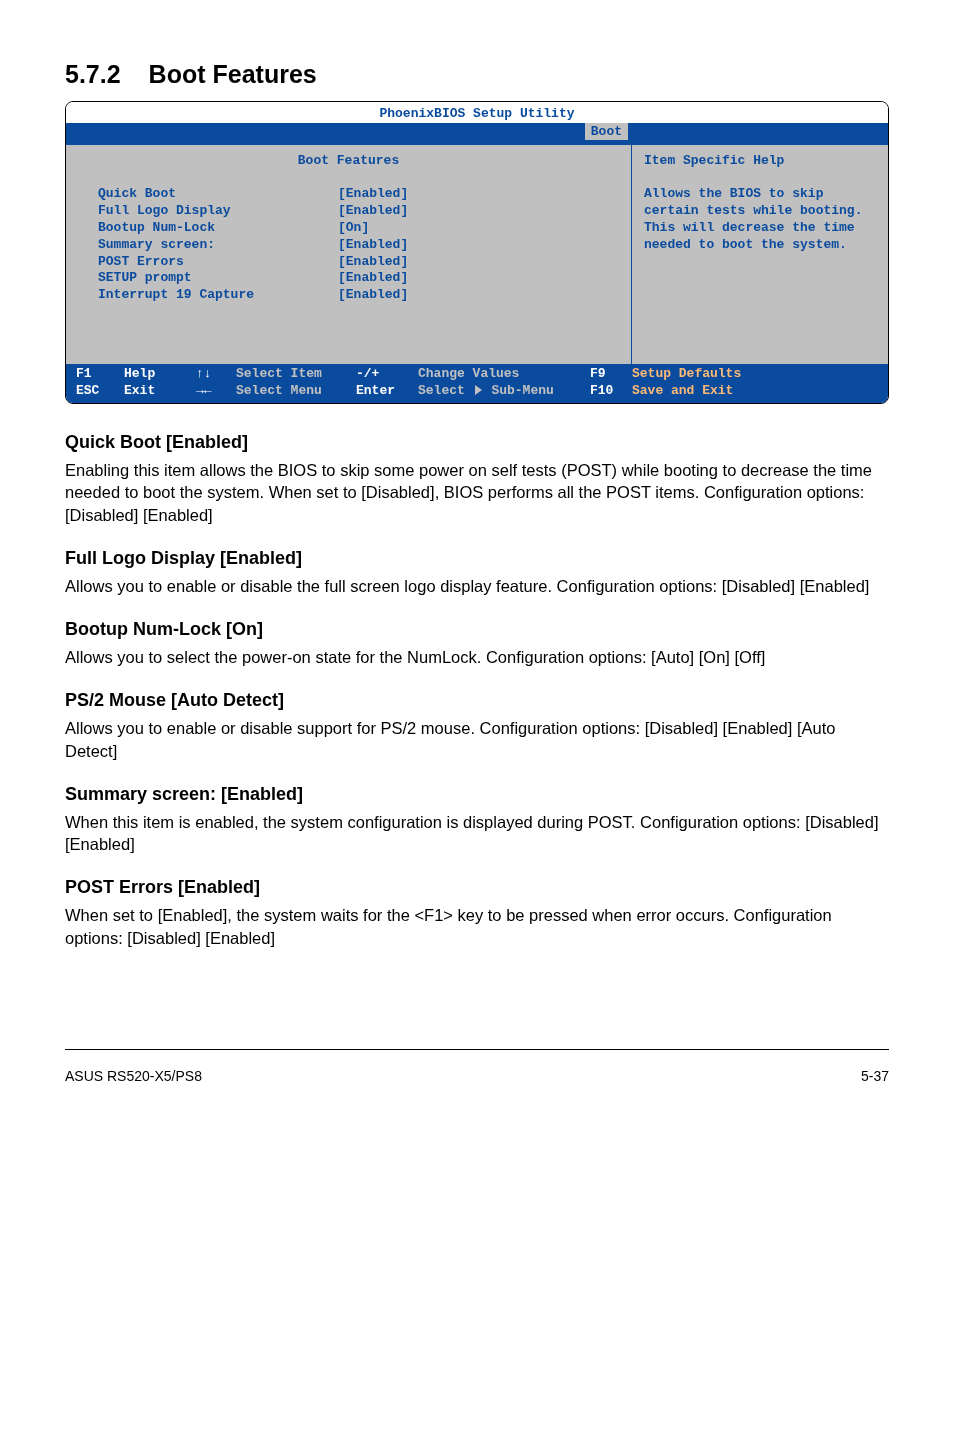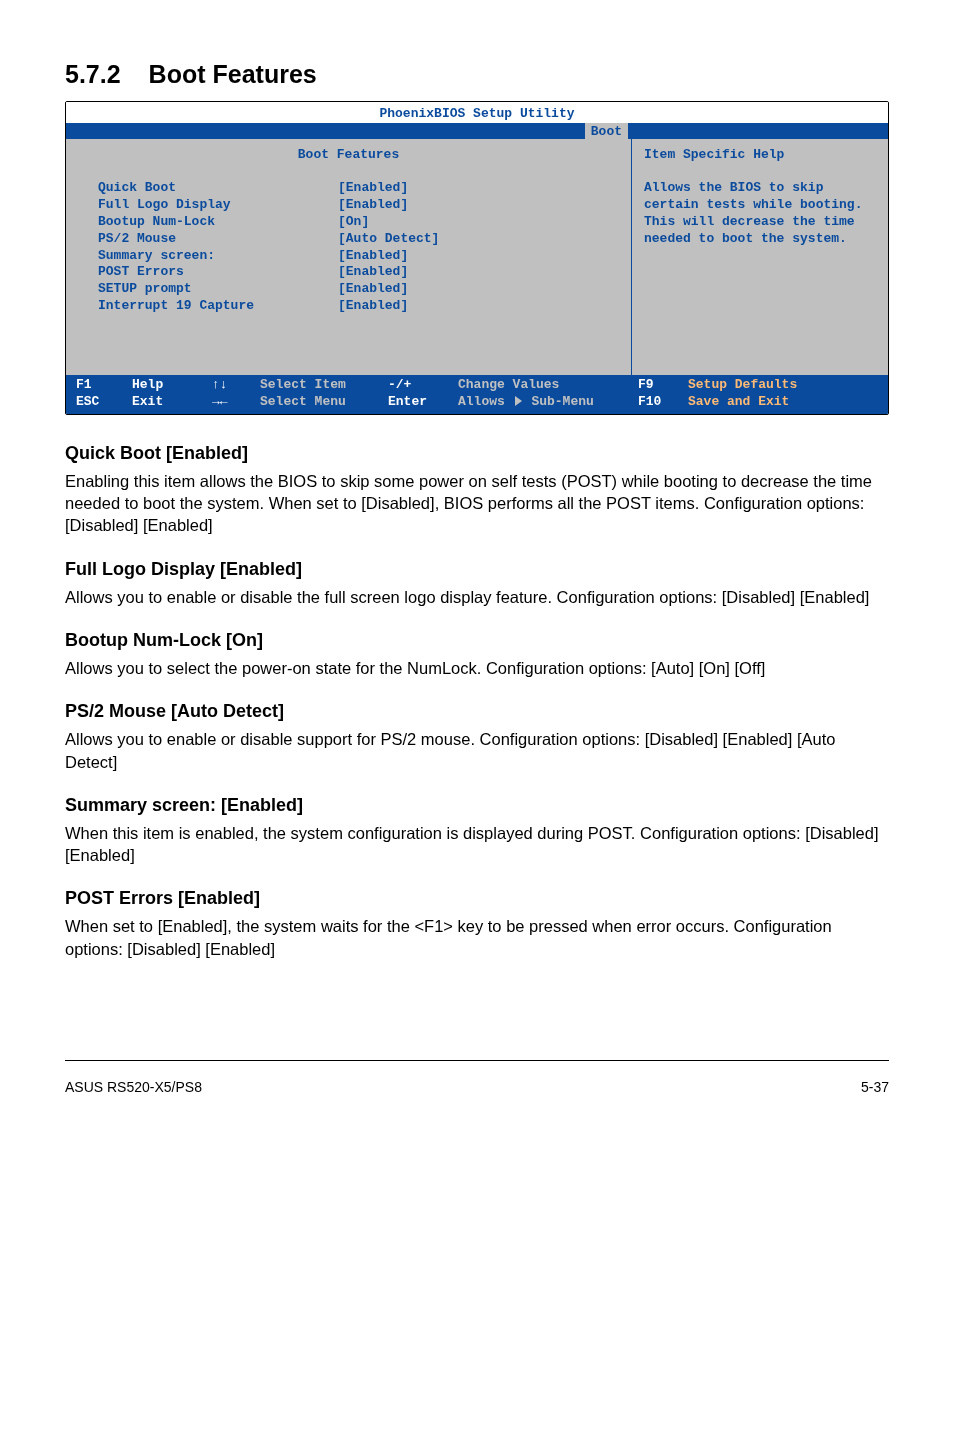--- a/index.html
+++ b/index.html
@@ -21,35 +21,35 @@
       margin-bottom: 12px;
     }
     .section-number {
       display: inline-block;
       margin-right: 28px;
       text-align: right;
     }
     .bios-box {
       border: 1px solid #000;
       margin-bottom: 28px;
-      border-radius: 2px;
+      border-radius: 8px;
       overflow: hidden;
     }
     .bios-title {
       background: #ffffff;
       color: #0a4b9e;
       font-family: "Courier New", monospace;
       font-weight: bold;
       font-size: 13px;
       text-align: center;
       padding: 4px 0 2px 0;
     }
     .bios-tabbar {
       background: #0a4b9e;
-      height: 16px;
+      height: 22px;
       position: relative;
     }
     .bios-tab {
       position: absolute;
       right: 260px;
       top: 0;
       background: #c0c0c0;
       color: #0a4b9e;
       font-family: "Courier New", monospace;
       font-weight: bold;
@@ -106,21 +106,20 @@
       background: #0a4b9e;
       color: #ffffff;
       font-family: "Courier New", monospace;
       font-weight: bold;
       font-size: 13px;
       padding: 2px 10px 3px 10px;
     }
     .bios-footer-row {
       display: flex;
       line-height: 1.3;
-      gap: 8px;
     }
     .bf-key { width: 48px; }
     .bf-act { width: 72px; color: #ffffff; }
     .bf-nav { width: 40px; }
     .bf-navlabel { width: 120px; color: #c0c0c0; }
     .bf-ckey { width: 62px; }
     .bf-clabel { width: 172px; color: #c0c0c0; }
     .bf-fkey { width: 42px; }
     .bf-flabel { color: #fdba74; }
     .heading {
@@ -173,24 +172,20 @@
             <span class="bios-label">Quick Boot</span>
             <span>[Enabled]</span>
           </div>
         <div class="bios-row">
             <span class="bios-label">Full Logo Display</span>
             <span>[Enabled]</span>
           </div>
         <div class="bios-row">
             <span class="bios-label">Bootup Num-Lock</span>
             <span>[On]</span>
-          </div>
-        <div class="bios-row">
-            <span class="bios-label">PS/2 Mouse</span>
-            <span>[Auto Detect]</span>
           </div>
         <div class="bios-row">
             <span class="bios-label">Summary screen:</span>
             <span>[Enabled]</span>
           </div>
         <div class="bios-row">
             <span class="bios-label">POST Errors</span>
             <span>[Enabled]</span>
           </div>
         <div class="bios-row">
@@ -218,21 +213,21 @@
       <span class="bf-clabel">Change Values</span>
       <span class="bf-fkey">F9</span>
       <span class="bf-flabel">Setup Defaults</span>
     </div>
     <div class="bios-footer-row">
       <span class="bf-key">ESC</span>
       <span class="bf-act">Exit</span>
       <span class="bf-nav">→←</span>
       <span class="bf-navlabel">Select Menu</span>
       <span class="bf-ckey">Enter</span>
-      <span class="bf-clabel"><span>Allows </span><span class="triangle"></span><span> Sub-Menu</span></span>
+      <span class="bf-clabel"><span>Select </span><span class="triangle"></span><span> Sub-Menu</span></span>
       <span class="bf-fkey">F10</span>
       <span class="bf-flabel">Save and Exit</span>
     </div>
   </div>
 </div>
 
 <h2 class="heading">Quick Boot [Enabled]</h2>
 <p class="body-text">Enabling this item allows the BIOS to skip some power on self tests (POST) while booting to decrease the time needed to boot the system. When set to [Disabled], BIOS performs all the POST items. Configuration options: [Disabled] [Enabled]</p>
 
 <h2 class="heading">Full Logo Display [Enabled]</h2>

